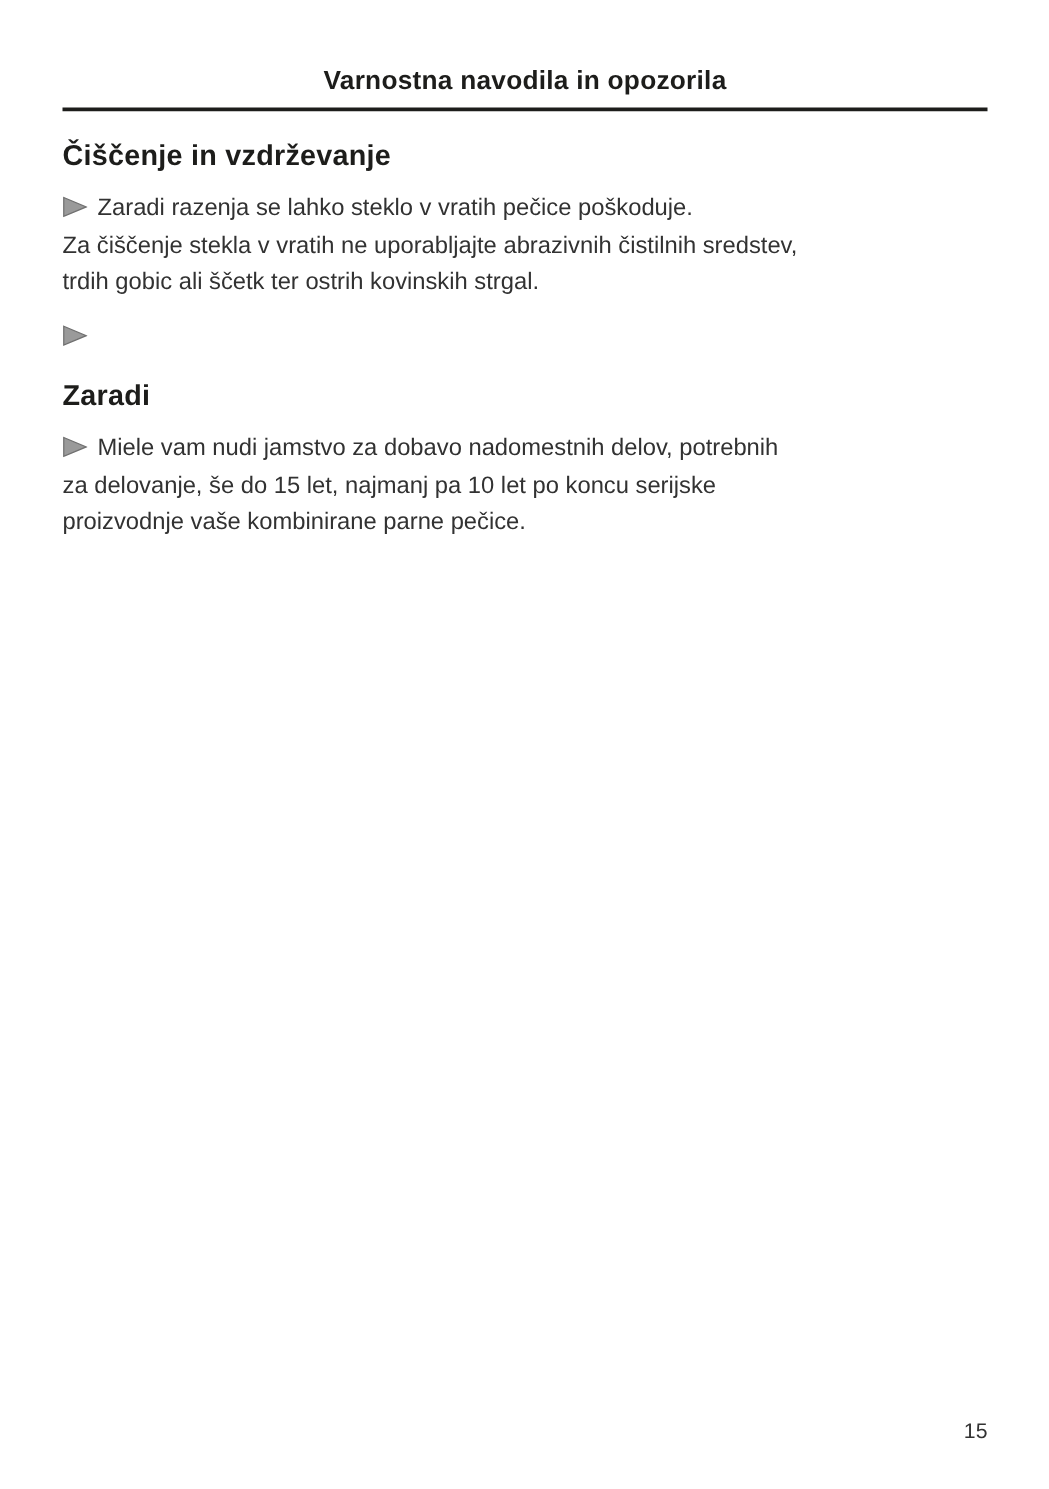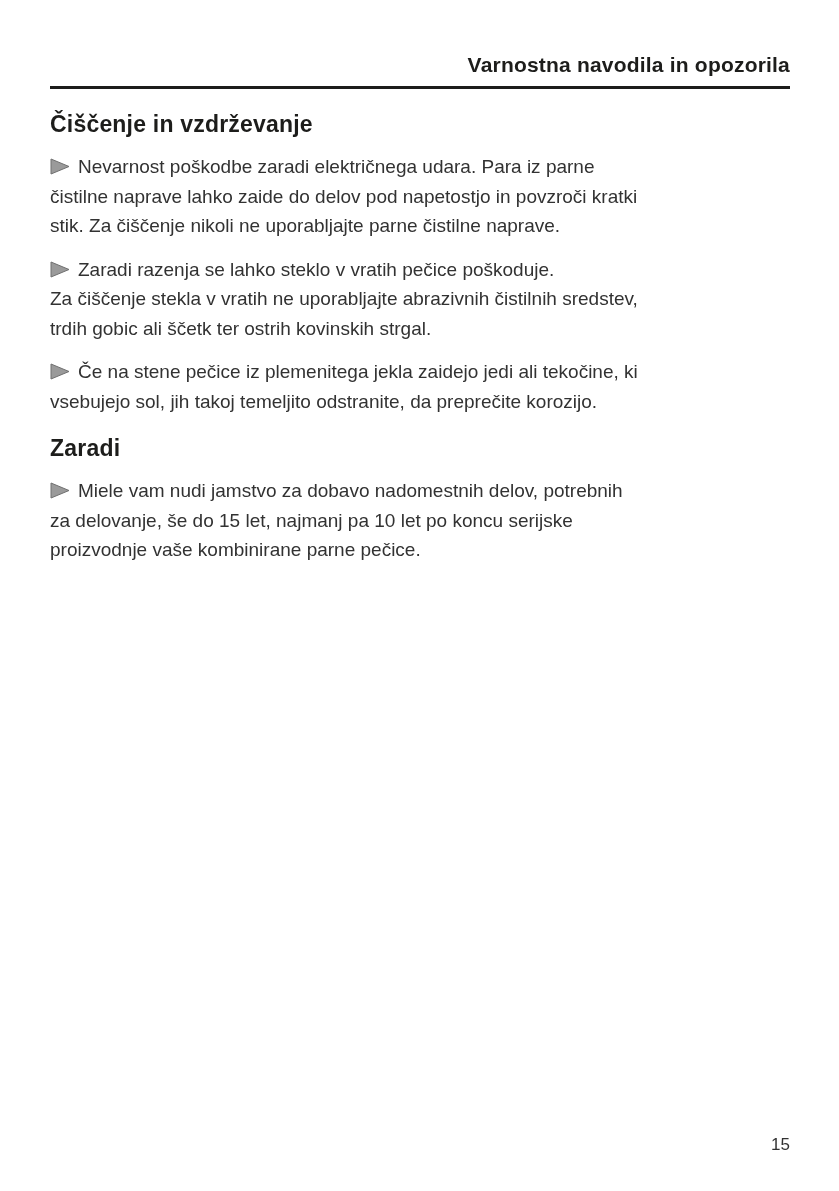--- a/index.html
+++ b/index.html
@@ -16,21 +16,21 @@
     overflow: hidden;
   }
   .content {
     position: absolute;
     left: 50px;
     top: 0;
     width: 740px;
   }
   .running-header {
     padding-top: 52px;
-    text-align: right;
+    text-align: center;
     font-size: 21px;
     font-weight: bold;
     line-height: 26px;
     color: var(--heading, #1d1d1b);
     letter-spacing: 0.2px;
   }
   .header-rule {
     margin-top: 8px;
     border-bottom: 3px solid var(--rule, #1d1d1b);
   }
@@ -80,42 +80,34 @@
 <div class="page">
   <div class="content">
 
     <div class="running-header">
       <span>Varnostna navodila in opozorila</span>
     </div>
     <div class="header-rule"></div>
 
     <h1 class="section-heading">Čiščenje in vzdrževanje</h1>
 
-    <p class="bullet">
-      <svg class="tri" viewBox="0 0 20 17">
-          <polygon points="1,1 19,8.5 1,16"></polygon>
-        </svg><span class="ptext">Nevarnost poškodbe zaradi električnega udara. Para iz parne
-čistilne naprave lahko zaide do delov pod napetostjo in povzroči kratki
-stik. Za čiščenje nikoli ne uporabljajte parne čistilne naprave.</span>
-    </p>
 
     <p class="bullet">
       <svg class="tri" viewBox="0 0 20 17">
           <polygon points="1,1 19,8.5 1,16"></polygon>
         </svg><span class="ptext">Zaradi razenja se lahko steklo v vratih pečice poškoduje.
 Za čiščenje stekla v vratih ne uporabljajte abrazivnih čistilnih sredstev,
 trdih gobic ali ščetk ter ostrih kovinskih strgal.</span>
     </p>
 
 
     <p class="bullet">
       <svg class="tri" viewBox="0 0 20 17">
           <polygon points="1,1 19,8.5 1,16"></polygon>
-        </svg><span class="ptext">Če na stene pečice iz plemenitega jekla zaidejo jedi ali tekočine, ki
-vsebujejo sol, jih takoj temeljito odstranite, da preprečite korozijo.</span>
+        </svg>
     </p>
 
     <h2 class="section-heading">Zaradi</h2>
 
 
     <p class="bullet">
       <svg class="tri" viewBox="0 0 20 17">
           <polygon points="1,1 19,8.5 1,16"></polygon>
         </svg><span class="ptext">Miele vam nudi jamstvo za dobavo nadomestnih delov, potrebnih
 za delovanje, še do 15 let, najmanj pa 10 let po koncu serijske

